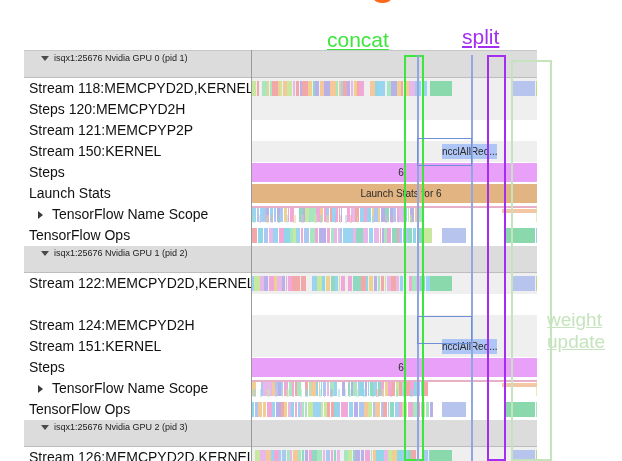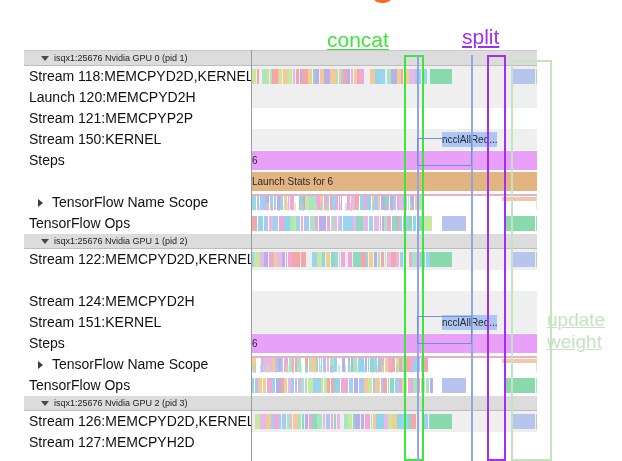--- a/index.html
+++ b/index.html
@@ -17,21 +17,21 @@
   #anno-nccl{left:427px;top:108px;font-size:19px;color:#5b7fd4;}
   #anno-weight{left:547px;top:309px;font-size:19px;color:#c5e4bd;line-height:22px;}
   #anno-weight span{display:block;}
   #orange-blob{position:absolute;left:374px;top:-6px;width:17px;height:9px;
     background:#ff6a1a;border-radius:50%;}
 
   
   #viewer{position:absolute;left:24px;top:50px;width:513px;height:411px;
     background:#ffffff;border-top:1px solid #c8c8c8;overflow:hidden;}
 
-  .grp-header{position:relative;height:15px;background:#dcdcdc;
+  .grp-header{position:relative;height:27px;background:#dcdcdc;
     border-bottom:1px solid #bdbdbd;box-sizing:border-box;}
   .grp-header .tri{position:absolute;left:17px;top:5px;width:0;height:0;
     border-left:4px solid transparent;border-right:4px solid transparent;
     border-top:5px solid #4a4a4a;}
   .grp-header .glabel{position:absolute;left:30px;top:2px;font-size:9px;color:#1c1c1c;}
 
   .row{position:relative;height:21px;box-sizing:border-box;}
   .row .rlabel{position:absolute;left:5px;top:2px;font-size:14px;color:#111111;
     white-space:nowrap;overflow:hidden;width:222px;}
   .row.indent .rlabel{left:28px;}
@@ -40,21 +40,21 @@
     border-left:5px solid #3a3a3a;}
   .track{position:absolute;left:228px;top:0;right:0;bottom:0;overflow:hidden;}
   .row.alt .track{background:#efefef;}
 
   
   #col-split{position:absolute;left:251px;top:50px;width:1px;height:411px;
     background:#9a9a9a;z-index:6;}
 
   .bar{position:absolute;top:3px;height:15px;}
   .lbar{position:absolute;top:0;height:21px;line-height:21px;
-    font-size:10px;color:#2a2a2a;text-align:left;overflow:hidden;}
+    font-size:10px;color:#2a2a2a;text-align:center;overflow:hidden;}
 
   
   .obox{position:absolute;box-sizing:border-box;pointer-events:none;z-index:9;}
   #box-concat{left:404px;top:55px;width:20px;height:406px;border:2.5px solid #3ee53e;}
   #box-split{left:487px;top:55px;width:19px;height:406px;border:2.5px solid #a32ef0;}
   #box-weight{left:511px;top:60px;width:41px;height:401px;border:2.5px solid #c5e4bd;}
   #box-nccl-a{left:417px;top:138px;width:55px;height:28px;border:1.5px solid #6f8fd8;}
   #box-nccl-b{left:417px;top:316px;width:55px;height:28px;border:1.5px solid #6f8fd8;}
   #line-nccl-l{left:417px;top:55px;width:1.5px;height:406px;background:#8fa8e0;}
   #line-nccl-r{left:471px;top:55px;width:1.5px;height:406px;background:#8fa8e0;}
@@ -63,22 +63,22 @@
 <body>
 
 <div id="root">
 
   <div id="orange-blob"></div>
 
   <div class="anno" id="anno-concat">concat</div>
   <div class="anno" id="anno-split">split</div>
   <div class="anno" id="anno-nccl">nccl</div>
   <div class="anno" id="anno-weight">
+    <span>weight</span>
     <span>update</span>
-    <span>weight</span>
   </div>
 
   <div id="viewer">
       <div class="grp-header">
         <div class="tri"></div>
         <div class="glabel">isqx1:25676 Nvidia GPU 0 (pid 1)</div>
       </div>
       <div class="row alt">
         <div class="rlabel">Stream 118:MEMCPYD2D,KERNEL,ME</div>
         <div class="track">
@@ -125,40 +125,41 @@
           <div class="bar" style="left: 162.966px; width: 3.21304px; background: rgb(170, 200, 240);"></div>
           <div class="bar" style="left: 166.579px; width: 2.6083px; background: rgb(154, 212, 240);"></div>
           <div class="bar" style="left: 169.587px; width: 5.53245px; background: rgb(154, 212, 240);"></div>
           <div class="bar" style="left: 178px; width: 22px; background: rgb(138, 217, 172);"></div>
           <div class="bar" style="left: 261px; width: 22px; background: rgb(182, 196, 238);"></div>
           <div class="bar" style="left: 284px; width: 4.46555px; background: rgb(168, 230, 192);"></div>
           <div class="bar" style="left: 284px; width: 24px; background: rgb(185, 217, 138); opacity: 0.85;"></div>
         </div>
       </div>
       <div class="row alt">
-        <div class="rlabel">Launch 120:MEMCPYD2H</div>
+        <div class="rlabel">Steps 120:MEMCPYD2H</div>
         <div class="track"></div>
       </div>
       <div class="row">
         <div class="rlabel">Stream 121:MEMCPYP2P</div>
         <div class="track"></div>
       </div>
       <div class="row alt">
         <div class="rlabel">Stream 150:KERNEL</div>
         <div class="track">
           <div class="lbar" style="left: 190px; width: 55px; background: rgb(174, 198, 245); top: 3px; height: 15px; line-height: 15px;">ncclAllRed...</div>
         </div>
       </div>
       <div class="row">
         <div class="rlabel">Steps</div>
         <div class="track">
           <div class="lbar" style="left: 0px; width: 298px; background: rgb(232, 160, 248); top: 1px; height: 19px; line-height: 19px;">6</div>
         </div>
       </div>
       <div class="row">
+        <div class="rlabel">Launch Stats</div>
         <div class="track">
           <div class="lbar" style="left: 0px; width: 298px; background: rgb(226, 180, 130); top: 1px; height: 19px; line-height: 19px;">Launch Stats for 6</div>
         </div>
       </div>
       <div class="row indent">
         <div class="rtri"></div>
         <div class="rlabel">TensorFlow Name Scope</div>
         <div class="track">
           <div class="bar" style="left: 0px; width: 4.36255px; background: rgb(154, 212, 240);"></div>
           <div class="bar" style="left: 4.76255px; width: 2.53089px; background: rgb(170, 200, 240);"></div>

